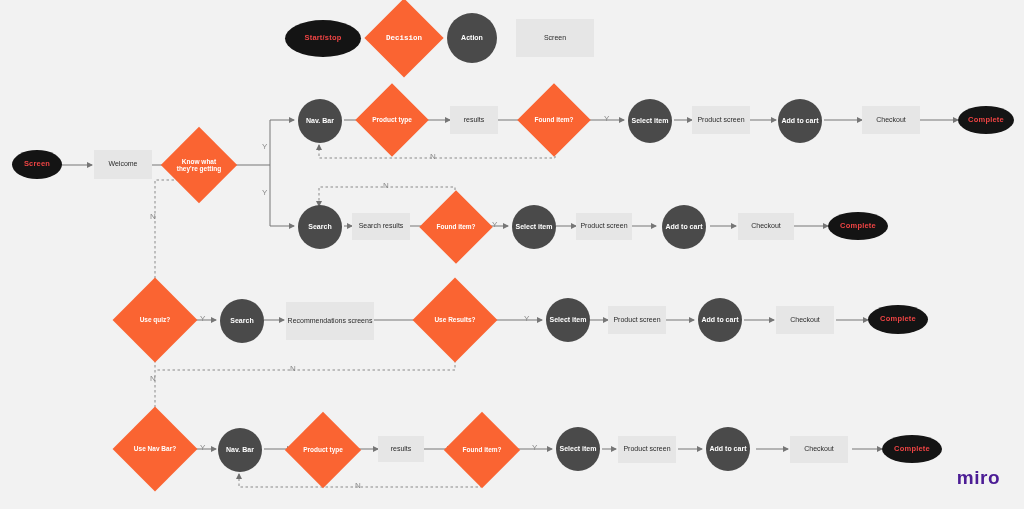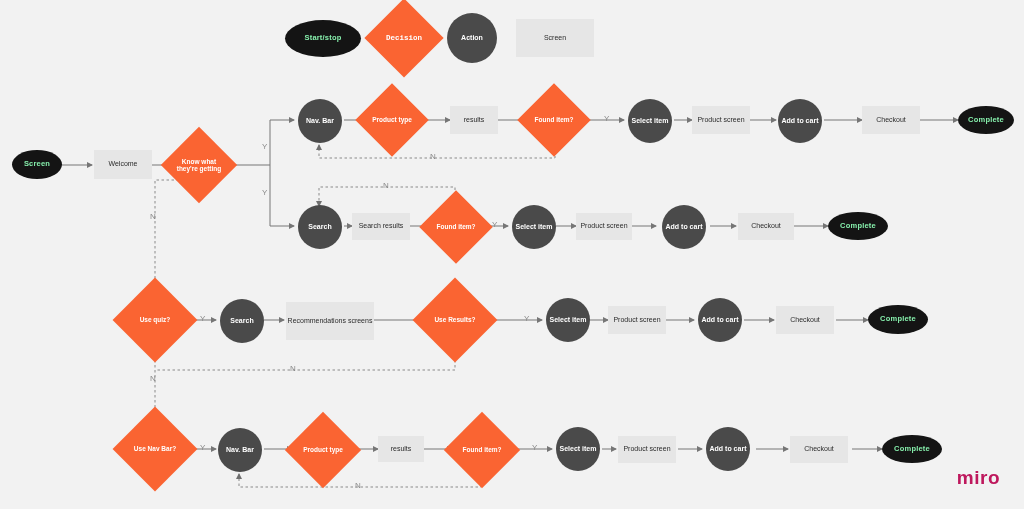--- a/index.html
+++ b/index.html
@@ -10,21 +10,21 @@
     overflow:hidden;
     position:relative;
   }
   #canvas{position:absolute;left:0;top:0;width:1024px;height:509px;}
   svg#edges{position:absolute;left:0;top:0;width:1024px;height:509px;}
 
   .node{position:absolute;display:flex;align-items:center;justify-content:center;text-align:center;box-sizing:border-box;}
   .node span{display:block;line-height:1.15;}
 
   
-  .terminal{background:#141414;border-radius:50%/50%;color:#86efac;}
+  .terminal{background:#141414;border-radius:50%/50%;color:#ef4444;}
   .terminal span{font-size:7.5px;font-weight:600;letter-spacing:.2px;}
 
   
   .action{background:#4a4a4a;border-radius:50%;color:#ffffff;}
   .action span{font-size:7px;font-weight:600;}
 
   
   .screen{background:#e6e6e6;color:#2b2b2b;}
   .screen span{font-size:7px;font-weight:400;}
 
@@ -32,21 +32,21 @@
   .decision{background:transparent;}
   .decision .dia{position:absolute;left:0;top:0;width:100%;height:100%;background:#fa6432;transform:rotate(45deg);}
   .decision span{position:relative;z-index:2;color:#ffffff;font-size:6.5px;font-weight:700;padding:0 2px;}
 
   
   .elabel{position:absolute;color:#8a8a8a;font-size:8px;font-family:"Liberation Sans", sans-serif;}
 
   
   .legend-label{font-size:7.5px;}
 
-  #watermark{position:absolute;right:24px;bottom:20px;color:#be185d;font-size:19px;font-weight:600;letter-spacing:.5px;font-family:"Liberation Sans", sans-serif;}
+  #watermark{position:absolute;right:24px;bottom:20px;color:#4c1d95;font-size:19px;font-weight:600;letter-spacing:.5px;font-family:"Liberation Sans", sans-serif;}
 </style>
 </head>
 <body>
 
 <div id="canvas">
 
   <svg id="edges" viewBox="0 0 1024 509">
     <defs>
       <marker id="ah" markerWidth="6" markerHeight="6" refX="5" refY="3" orient="auto">
         <path d="M0,0 L6,3 L0,6 z" fill="#767676"></path>

